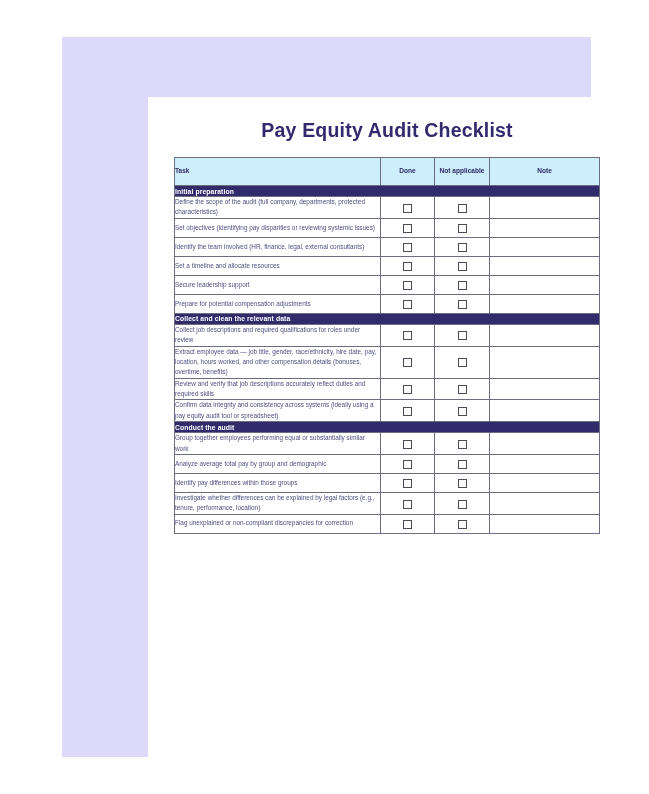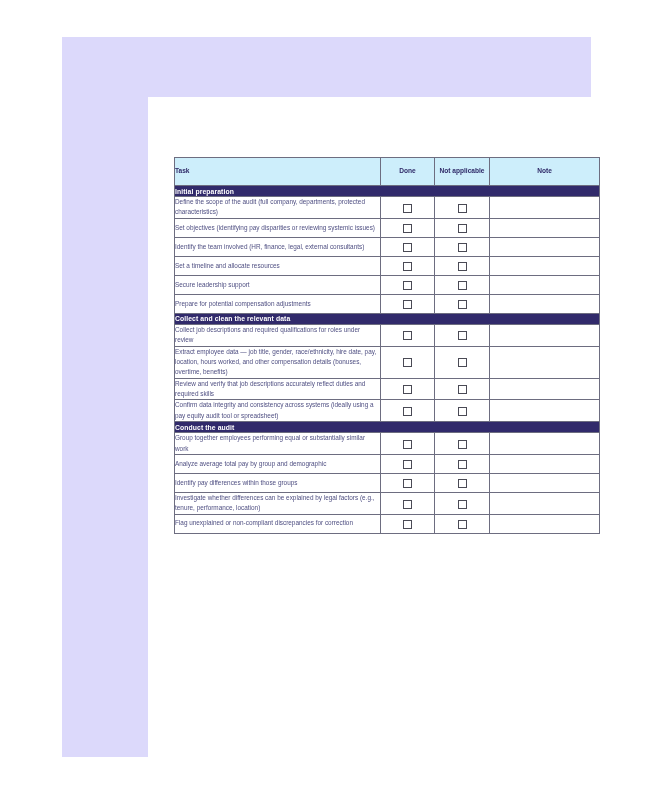--- a/index.html
+++ b/index.html
@@ -117,20 +117,21 @@
     box-sizing: content-box;
     vertical-align: middle;
   }
 </style>
 </head>
 <body>
 
 <div id="frame">
   <div id="page">
 
+    <div id="title">Pay Equity Audit Checklist</div>
 
     <table id="checklist">
       <colgroup>
         <col class="c-task">
         <col class="c-done">
         <col class="c-na">
         <col class="c-note">
       </colgroup>
       <thead>
         <tr>

